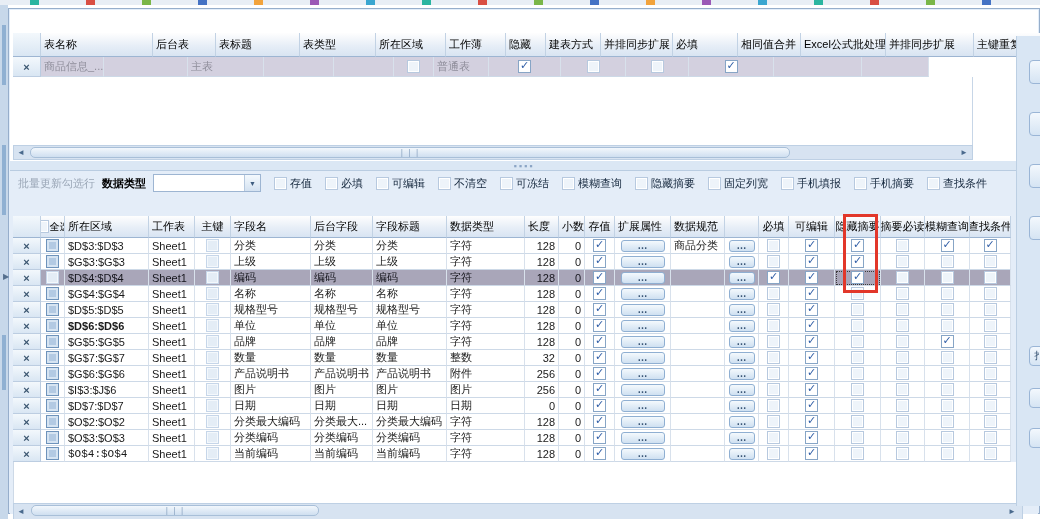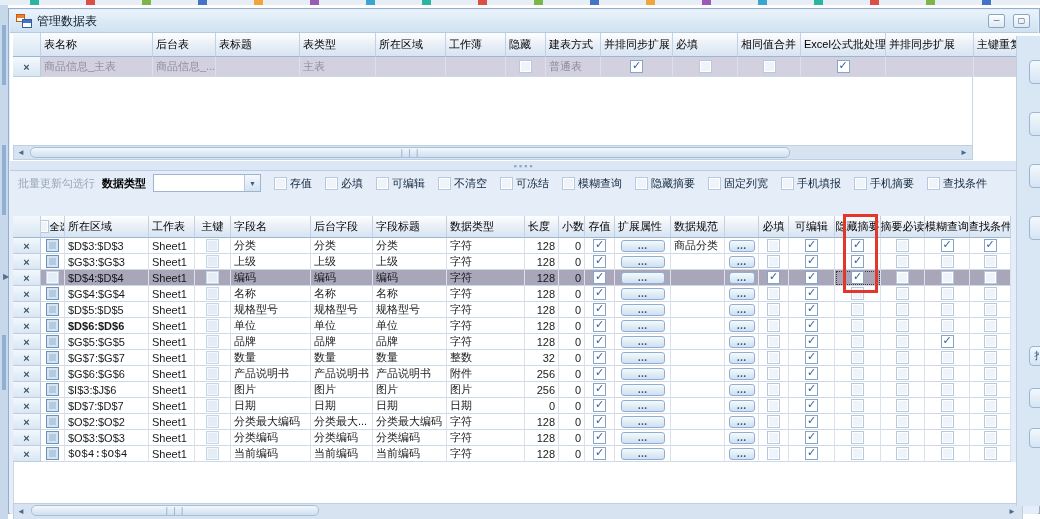--- a/index.html
+++ b/index.html
@@ -100,31 +100,20 @@
     <i style="left: 982px; width: 9px; background: rgb(68, 114, 196);"></i>
   </div>
 
 <div id="leftstrip">
     <i style="top:20px;height:60px"></i>
     <i style="top:140px;height:70px"></i>
     <i style="top:330px;height:55px"></i>
   </div>
 
 <div id="win">
-  <div id="titlebar">
-    <span class="appicon">
-        <span class="a"></span>
-        <span class="b"></span>
-      </span>
-    <span id="title-text">管理数据表</span>
-    <span class="winbtns">
-      <span class="winbtn">─</span>
-      <span class="winbtn">▢</span>
-    </span>
-  </div>
 
   <div id="top-grid" class="grid" style="left:4px;top:24px">
       <div class="row hdr" style="height: 24px;">
         <div class="cell rowhdr" style="width: 28px;"></div>
         <div class="cell" style="width: 112px;">表名称</div>
         <div class="cell" style="width: 63px;">后台表</div>
         <div class="cell" style="width: 84px;">表标题</div>
         <div class="cell" style="width: 76px;">表类型</div>
         <div class="cell" style="width: 70px;">所在区域</div>
         <div class="cell" style="width: 60px;">工作薄</div>
@@ -132,21 +121,20 @@
         <div class="cell" style="width: 55px;">建表方式</div>
         <div class="cell" style="width: 72px;">并排同步扩展</div>
         <div class="cell" style="width: 65px;">必填</div>
         <div class="cell" style="width: 63px;">相同值合并</div>
         <div class="cell" style="width: 85px;">Excel公式批处理</div>
         <div class="cell" style="width: 88px;">并排同步扩展</div>
         <div class="cell" style="width: 67px;">主键重复提</div>
       </div>
       <div class="row toprow" style="height: 20px;">
         <div class="cell rowhdr" style="width: 28px;">×</div>
-        <div class="cell" style="width: 112px;">商品信息_主表</div>
         <div class="cell" style="width: 63px;">商品信息_...</div>
         <div class="cell" style="width: 84px;"></div>
         <div class="cell" style="width: 76px;">主表</div>
         <div class="cell" style="width: 70px;"></div>
         <div class="cell" style="width: 60px;"></div>
         <div class="cell c" style="width: 40px;">
           <div class="cb off"></div>
         </div>
         <div class="cell" style="width: 55px;">普通表</div>
         <div class="cell c" style="width: 72px;">

